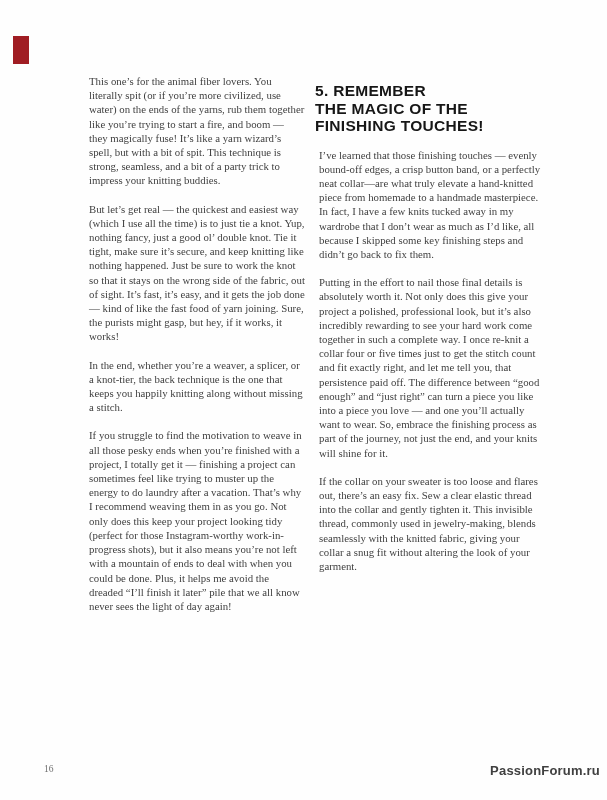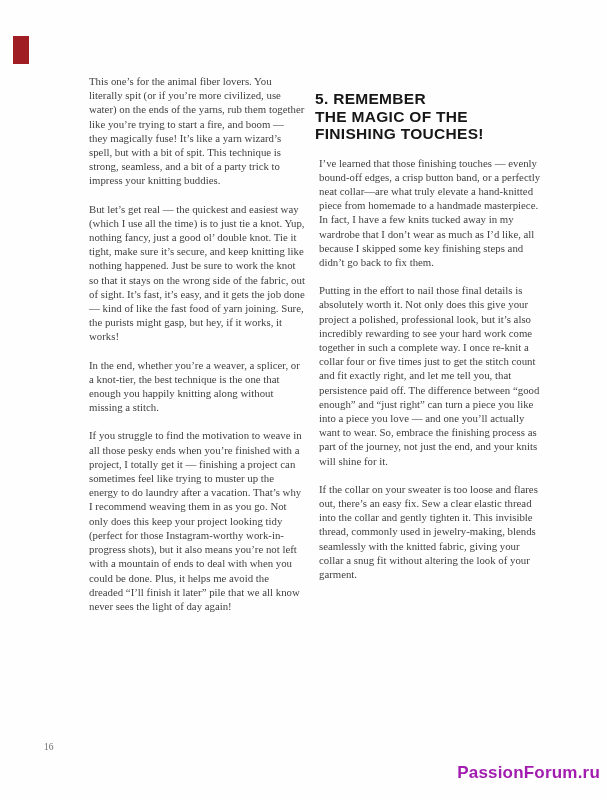--- a/index.html
+++ b/index.html
@@ -47,52 +47,52 @@
     font-family: "Liberation Sans", sans-serif;
     font-weight: 800;
     font-size: 15.5px;
     line-height: 17.5px;
     letter-spacing: 0.3px;
     color: #161616;
     margin: 26px 0 13px 0;
     white-space: pre-line;
     text-transform: uppercase;
   }
-  .col h2:first-child { margin-top: 12px; }
+  .col h2:first-child { margin-top: 4px; }
   .page-number {
     position: absolute;
     left: 44px;
-    top: 742px;
+    top: 764px;
     font-size: 9.5px;
     color: #6e6e6e;
     font-family: "Liberation Serif", serif;
   }
   .watermark {
     position: absolute;
     top: 763px;
     right: 7px;
     font-family: "Liberation Sans", sans-serif;
     font-weight: bold;
-    font-size: 17px;
+    font-size: 13px;
     letter-spacing: 0.2px;
-    color: #a21caf;
+    color: #404040;
     text-shadow: 0 0 1px #ffffff;
   }
 </style>
 </head>
 <body>
 
 <div class="page">
 
   <div class="bookmark-tab"></div>
 
   <div class="col col-left">
     <p>This one’s for the animal fiber lovers. You literally spit (or if you’re more civilized, use water) on the ends of the yarns, rub them together like you’re trying to start a fire, and boom — they magically fuse! It’s like a yarn wizard’s spell, but with a bit of spit. This technique is strong, seamless, and a bit of a party trick to impress your knitting buddies.</p>
     <p>But let’s get real — the quickest and easiest way (which I use all the time) is to just tie a knot. Yup, nothing fancy, just a good ol’ double knot. Tie it tight, make sure it’s secure, and keep knitting like nothing happened. Just be sure to work the knot so that it stays on the wrong side of the fabric, out of sight. It’s fast, it’s easy, and it gets the job done — kind of like the fast food of yarn joining. Sure, the purists might gasp, but hey, if it works, it works!</p>
-    <p>In the end, whether you’re a weaver, a splicer, or a knot-tier, the best technique is the one that enough you happily knitting along without missing a stitch.</p>
+    <p>In the end, whether you’re a weaver, a splicer, or a knot-tier, the back technique is the one that keeps you happily knitting along without missing a stitch.</p>
     <p>If you struggle to find the motivation to weave in all those pesky ends when you’re finished with a project, I totally get it — finishing a project can sometimes feel like trying to muster up the energy to do laundry after a vacation. That’s why I recommend weaving them in as you go. Not only does this keep your project looking tidy (perfect for those Instagram-worthy work-in-progress shots), but it also means you’re not left with a mountain of ends to deal with when you could be done. Plus, it helps me avoid the dreaded “I’ll finish it later” pile that we all know never sees the light of day again!</p>
   </div>
 
   <div class="col col-right">
     <h2>5. REMEMBER
 THE MAGIC OF THE
 FINISHING TOUCHES!</h2>
     <p>I’ve learned that those finishing touches — evenly bound-off edges, a crisp button band, or a perfectly neat collar—are what truly elevate a hand-knitted piece from homemade to a handmade masterpiece. In fact, I have a few knits tucked away in my wardrobe that I don’t wear as much as I’d like, all because I skipped some key finishing steps and didn’t go back to fix them.</p>
     <p>Putting in the effort to nail those final details is absolutely worth it. Not only does this give your project a polished, professional look, but it’s also incredibly rewarding to see your hard work come together in such a complete way. I once re-knit a collar four or five times just to get the stitch count and fit exactly right, and let me tell you, that persistence paid off. The difference between “good enough” and “just right” can turn a piece you like into a piece you love — and one you’ll actually want to wear. So, embrace the finishing process as part of the journey, not just the end, and your knits will shine for it.</p>
     <p>If the collar on your sweater is too loose and flares out, there’s an easy fix. Sew a clear elastic thread into the collar and gently tighten it. This invisible thread, commonly used in jewelry-making, blends seamlessly with the knitted fabric, giving your collar a snug fit without altering the look of your garment.</p>

